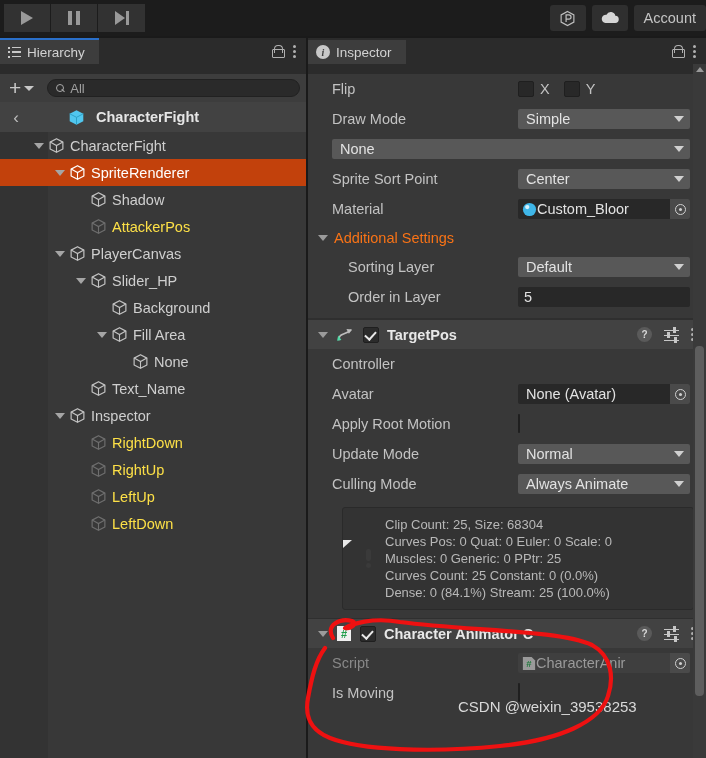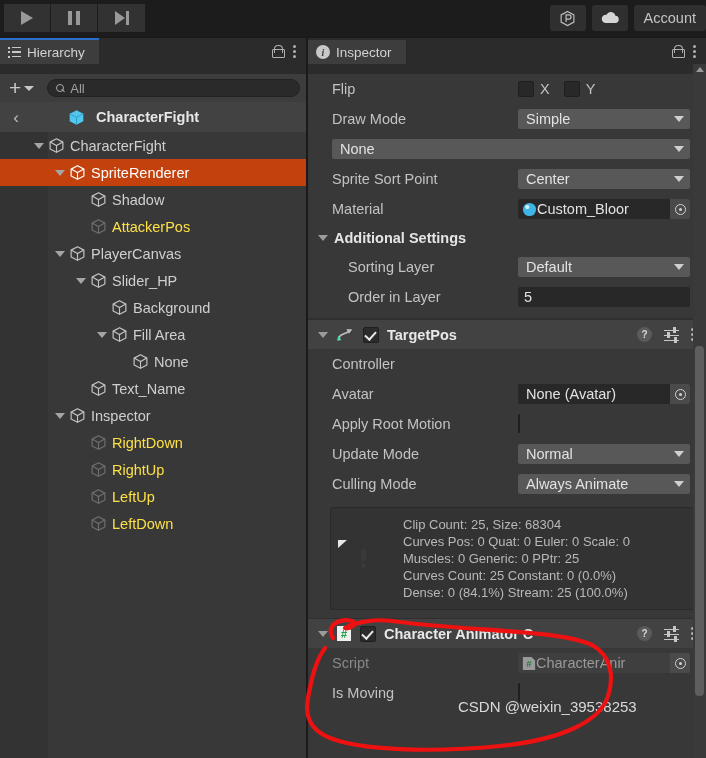--- a/index.html
+++ b/index.html
@@ -171,21 +171,21 @@
   }
   .cb.checked { background: #2b2b2b; position: relative; }
   .cb.checked::after {
     content:''; position:absolute; left: 3px; top: 1px; width: 5px; height: 9px;
     border: solid #e8e8e8; border-width: 0 2px 2px 0; transform: rotate(42deg);
   }
   .flip-wrap { display: flex; align-items: center; gap: 6px; }
   .flip-wrap .ax { color: #c2c2c2; font-size: 14.5px; margin-right: 8px; }
 
   .foldout-hdr { height: 28px; display: flex; align-items: center; padding-left: 10px; gap: 6px; }
-  .foldout-hdr .txt { color: #e5e5e5; font-size: 14.5px; font-weight: bold; }
+  .foldout-hdr .txt { color: #f97316; font-size: 14.5px; font-weight: normal; }
   .fold-caret { width:0; height:0; border-left:5px solid transparent; border-right:5px solid transparent; border-top:6px solid #9b9b9b; }
 
   
   .comp-hdr {
     height: 30px; background: #424242; display: flex; align-items: center;
     padding: 0 8px 0 10px; gap: 8px; border-top: 1px solid #2f2f2f;
   }
   .comp-title { color: #e8e8e8; font-size: 14.5px; font-weight: bold; flex: 1; white-space: nowrap; overflow:hidden; }
   .hdr-icons { display: flex; align-items: center; gap: 12px; }
   .q-ic {
@@ -197,22 +197,22 @@
   .pref-ic i:nth-child(1){ top:2px; width:15px;}
   .pref-ic i:nth-child(2){ top:7px; width:15px;}
   .pref-ic i:nth-child(3){ top:12px; width:15px;}
   .pref-ic b { position:absolute; width: 3px; height: 6px; background:#c6c6c6; }
   .pref-ic b:nth-of-type(1){ left: 9px; top: -1px;}
   .pref-ic b:nth-of-type(2){ left: 3px; top: 4px;}
   .pref-ic b:nth-of-type(3){ left: 10px; top: 9px;}
 
   
   .helpbox {
-    margin: 8px 12px 6px 22px; background: #333333; border: 1px solid #2a2a2a;
-    border-radius: 3px; display: flex; align-items: center; gap: 23px; padding: 8px 17px;
+    margin: 8px 12px 6px 34px; background: #333333; border: 1px solid #2a2a2a;
+    border-radius: 3px; display: flex; align-items: center; gap: 0; padding: 8px 10px;
   }
   .warn-ic {
     width: 32px; height: 32px; flex: none; position: relative;
   }
   .warn-ic .bub { width: 32px; height: 30px; background: #e8e8e8; border-radius: 50%; position:relative; }
   .warn-ic .bub::after {
     content:''; position:absolute; right: 1px; bottom: -5px; width: 0; height: 0;
     border-left: 9px solid #e8e8e8; border-bottom: 8px solid transparent;
   }
   .warn-ic .bang {

